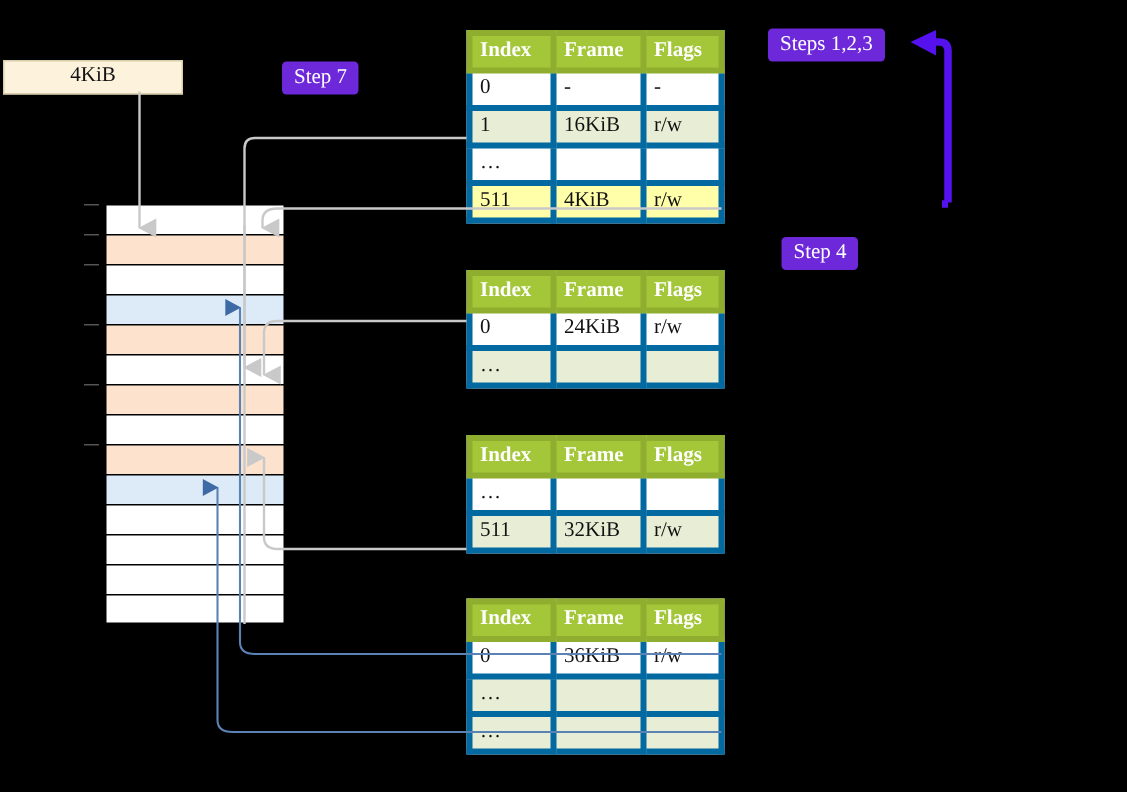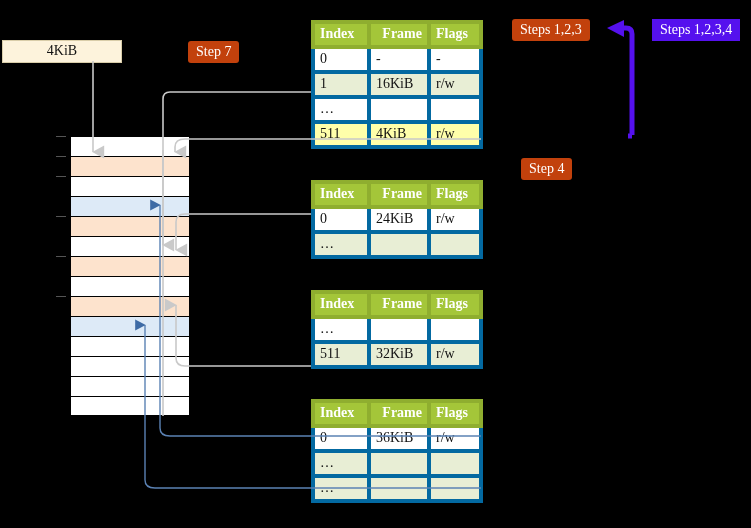--- a/index.html
+++ b/index.html
@@ -13,21 +13,21 @@
   
   .badge{
     position:absolute;
     color:#ffffff;
     font-size:14px;
     line-height:17px;
     padding:2px 8px 3px 8px;
     white-space:nowrap;
     font-family:"Liberation Serif", serif;
   }
-  .badge.red{background:#c2410c;border-radius:3px;}
+  .badge.red{background:#6d28d9;border-radius:3px;}
   .badge.purple{background:#5511ee;}
 
   
   .kib-box{
     position:absolute;
     background:#fdf3dc;
     border:1px solid #d9cda9;
     text-align:center;
     font-size:14px;
     line-height:19px;
@@ -80,43 +80,40 @@
     font-weight:bold;
     font-size:14px;
     border-color:#8fae2f;
   }
   .ptable tr.alt td{background:#e8eed5;}
   .ptable tr.hl td{background:#ffffaa;}
   .ptable td.c-index{width:56px;}
   .ptable td.c-frame{width:60px;}
   .ptable td.c-flags{width:52px;}
   .ptable th.c-index{width:56px;}
-  .ptable th.c-frame{width:60px;text-align:right;}
+  .ptable th.c-frame{width:60px;}
   .ptable th.c-flags{width:52px;font-family:Liberation Serif, serif;}
 
   
   .overlay{position:absolute;left:0;top:0;width:751px;height:528px;pointer-events:none;}
 </style>
 </head>
 <body>
 
 <div class="stage">
 
   <div class="kib-box" style="left:2px;top:40px;width:118px;height:21px;">
     <span>4KiB</span>
   </div>
 
   <div class="badge red" style="left:188px;top:41px;">
     <span>Step 7</span>
   </div>
   <div class="badge red" style="left:512px;top:19px;">
     <span>Steps 1,2,3</span>
-  </div>
-  <div class="badge purple" style="left:652px;top:19px;">
-    <span>Steps 1,2,3,4</span>
   </div>
   <div class="badge red" style="left:521px;top:158px;">
     <span>Step 4</span>
   </div>
 
   <div class="grid" id="mem-grid" style="left:70px;top:136px;">
       <div class="cell " style="top: 0px;"></div>
       <div class="tick" style="left: -14px; top: 0px;"></div>
       <div class="cell orange" style="top: 20px;"></div>
       <div class="tick" style="left: -14px; top: 20px;"></div>

